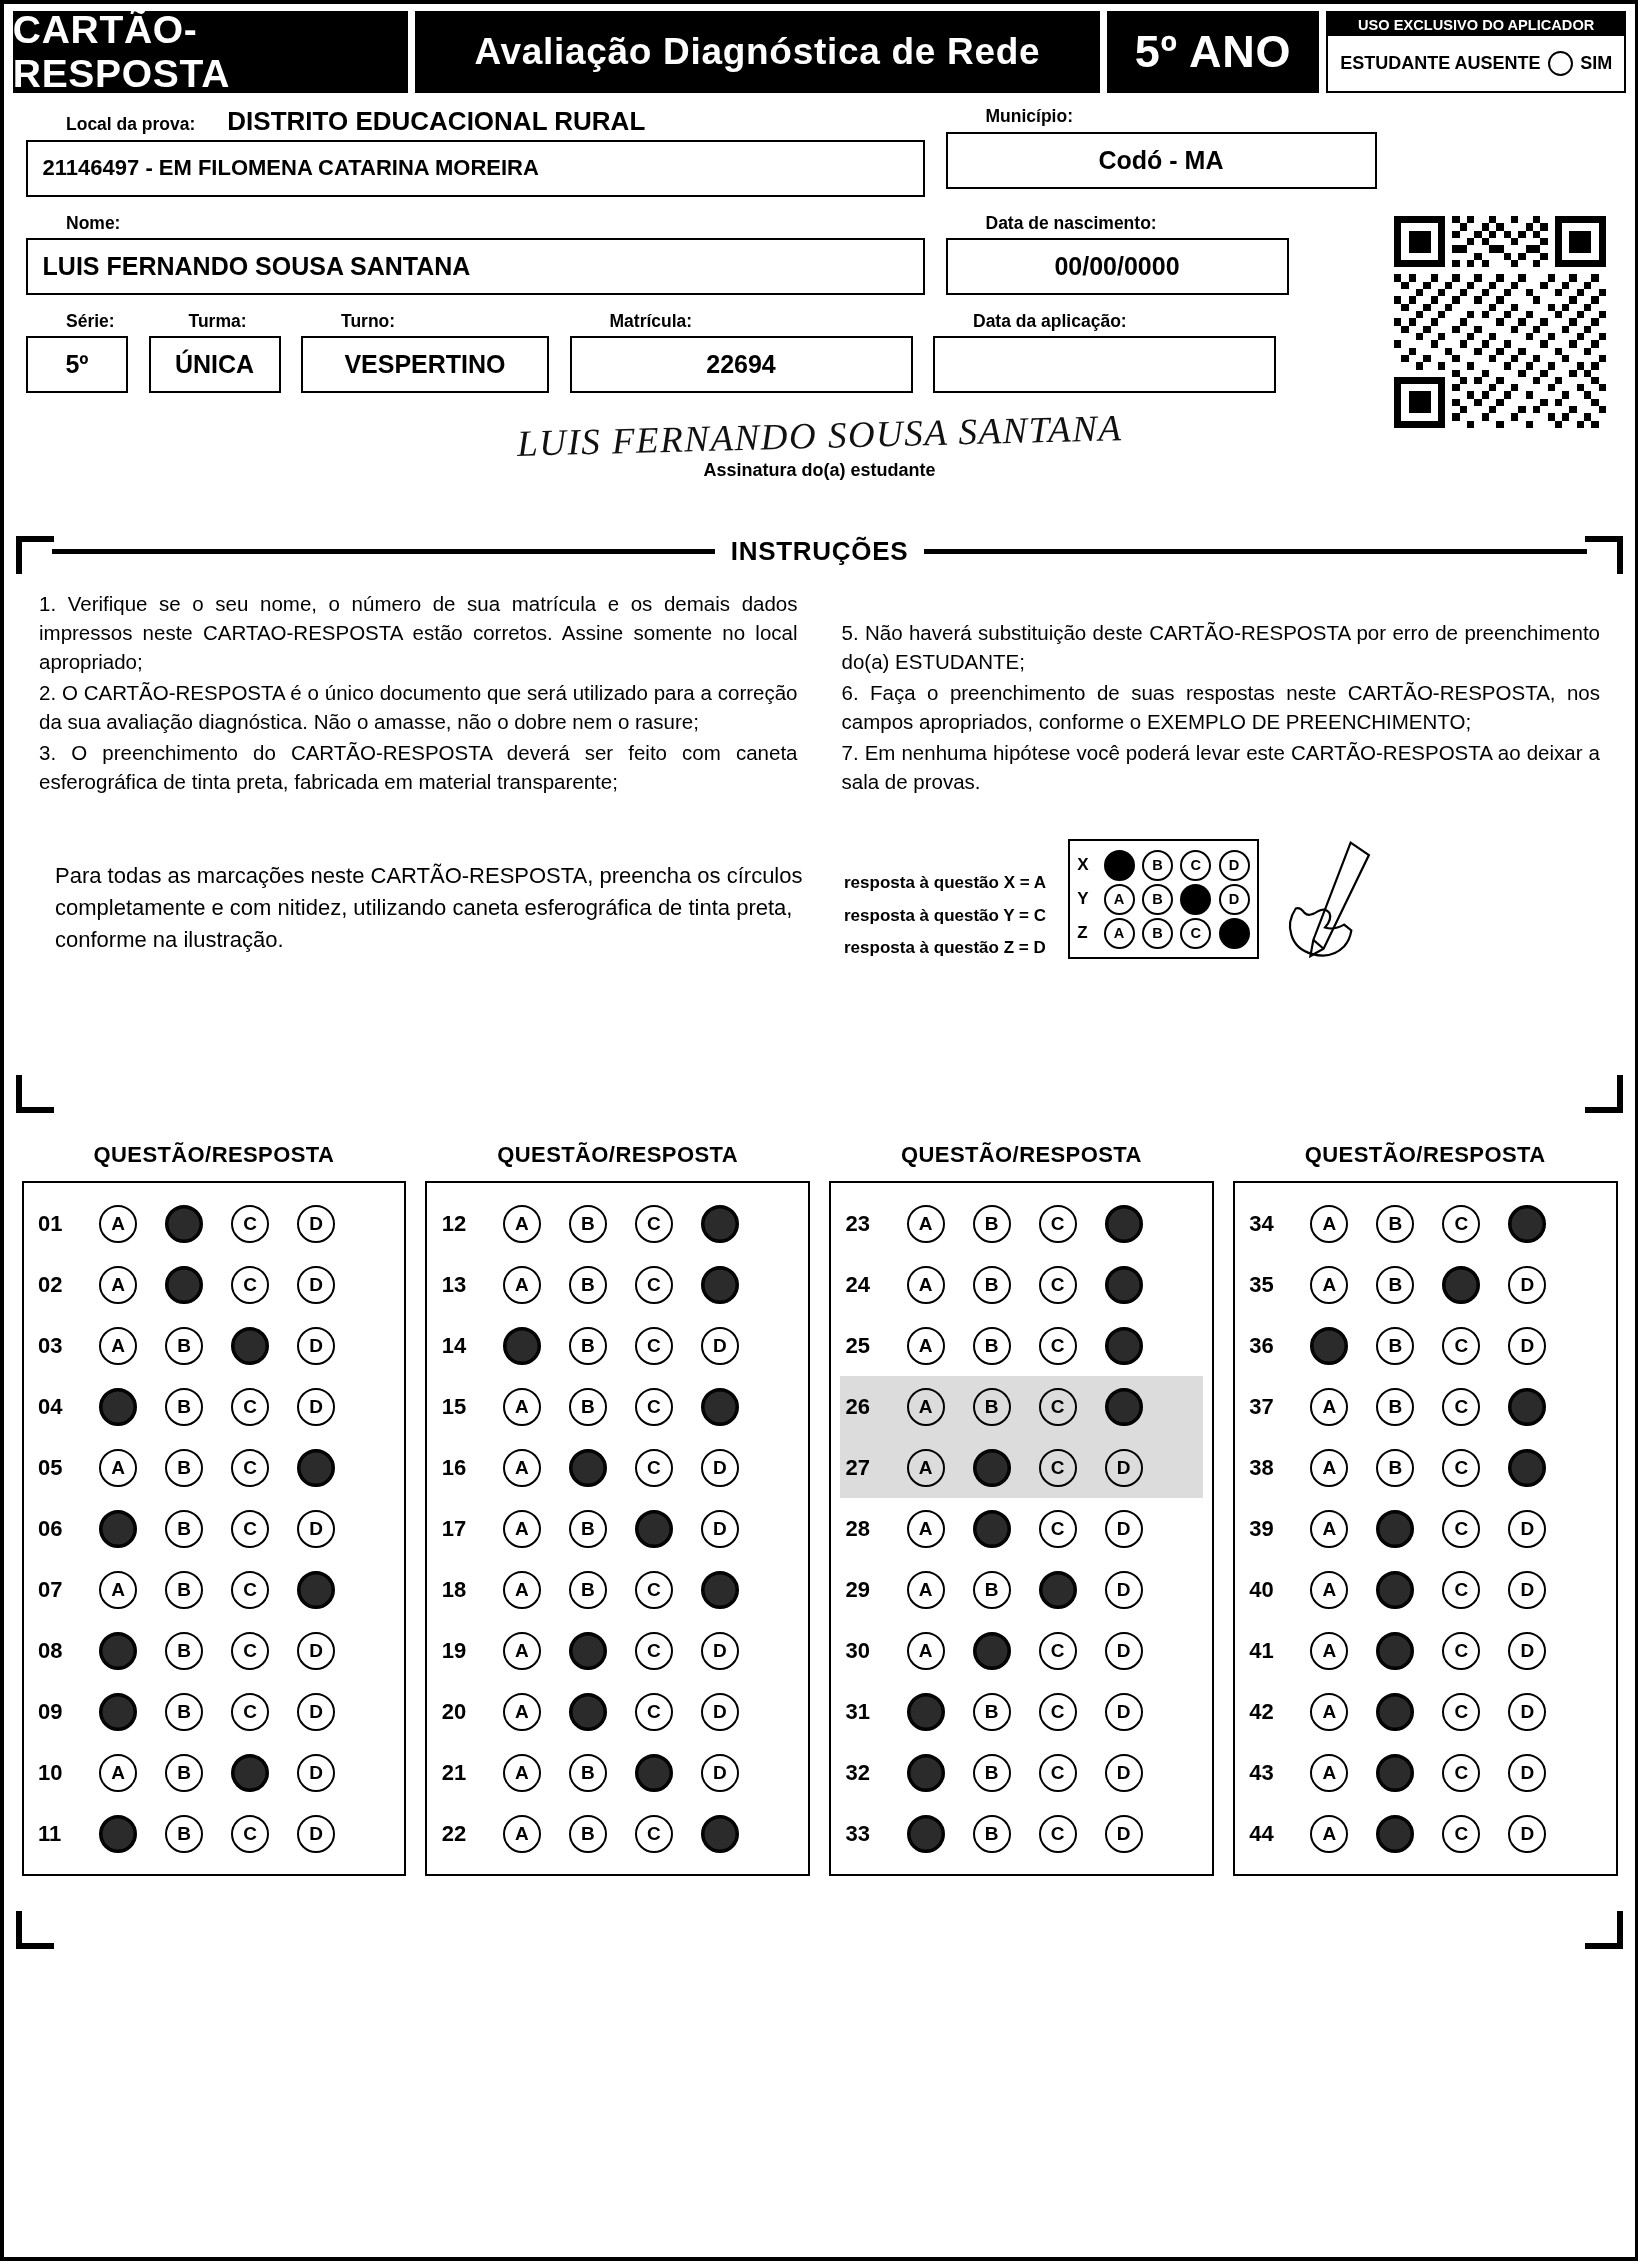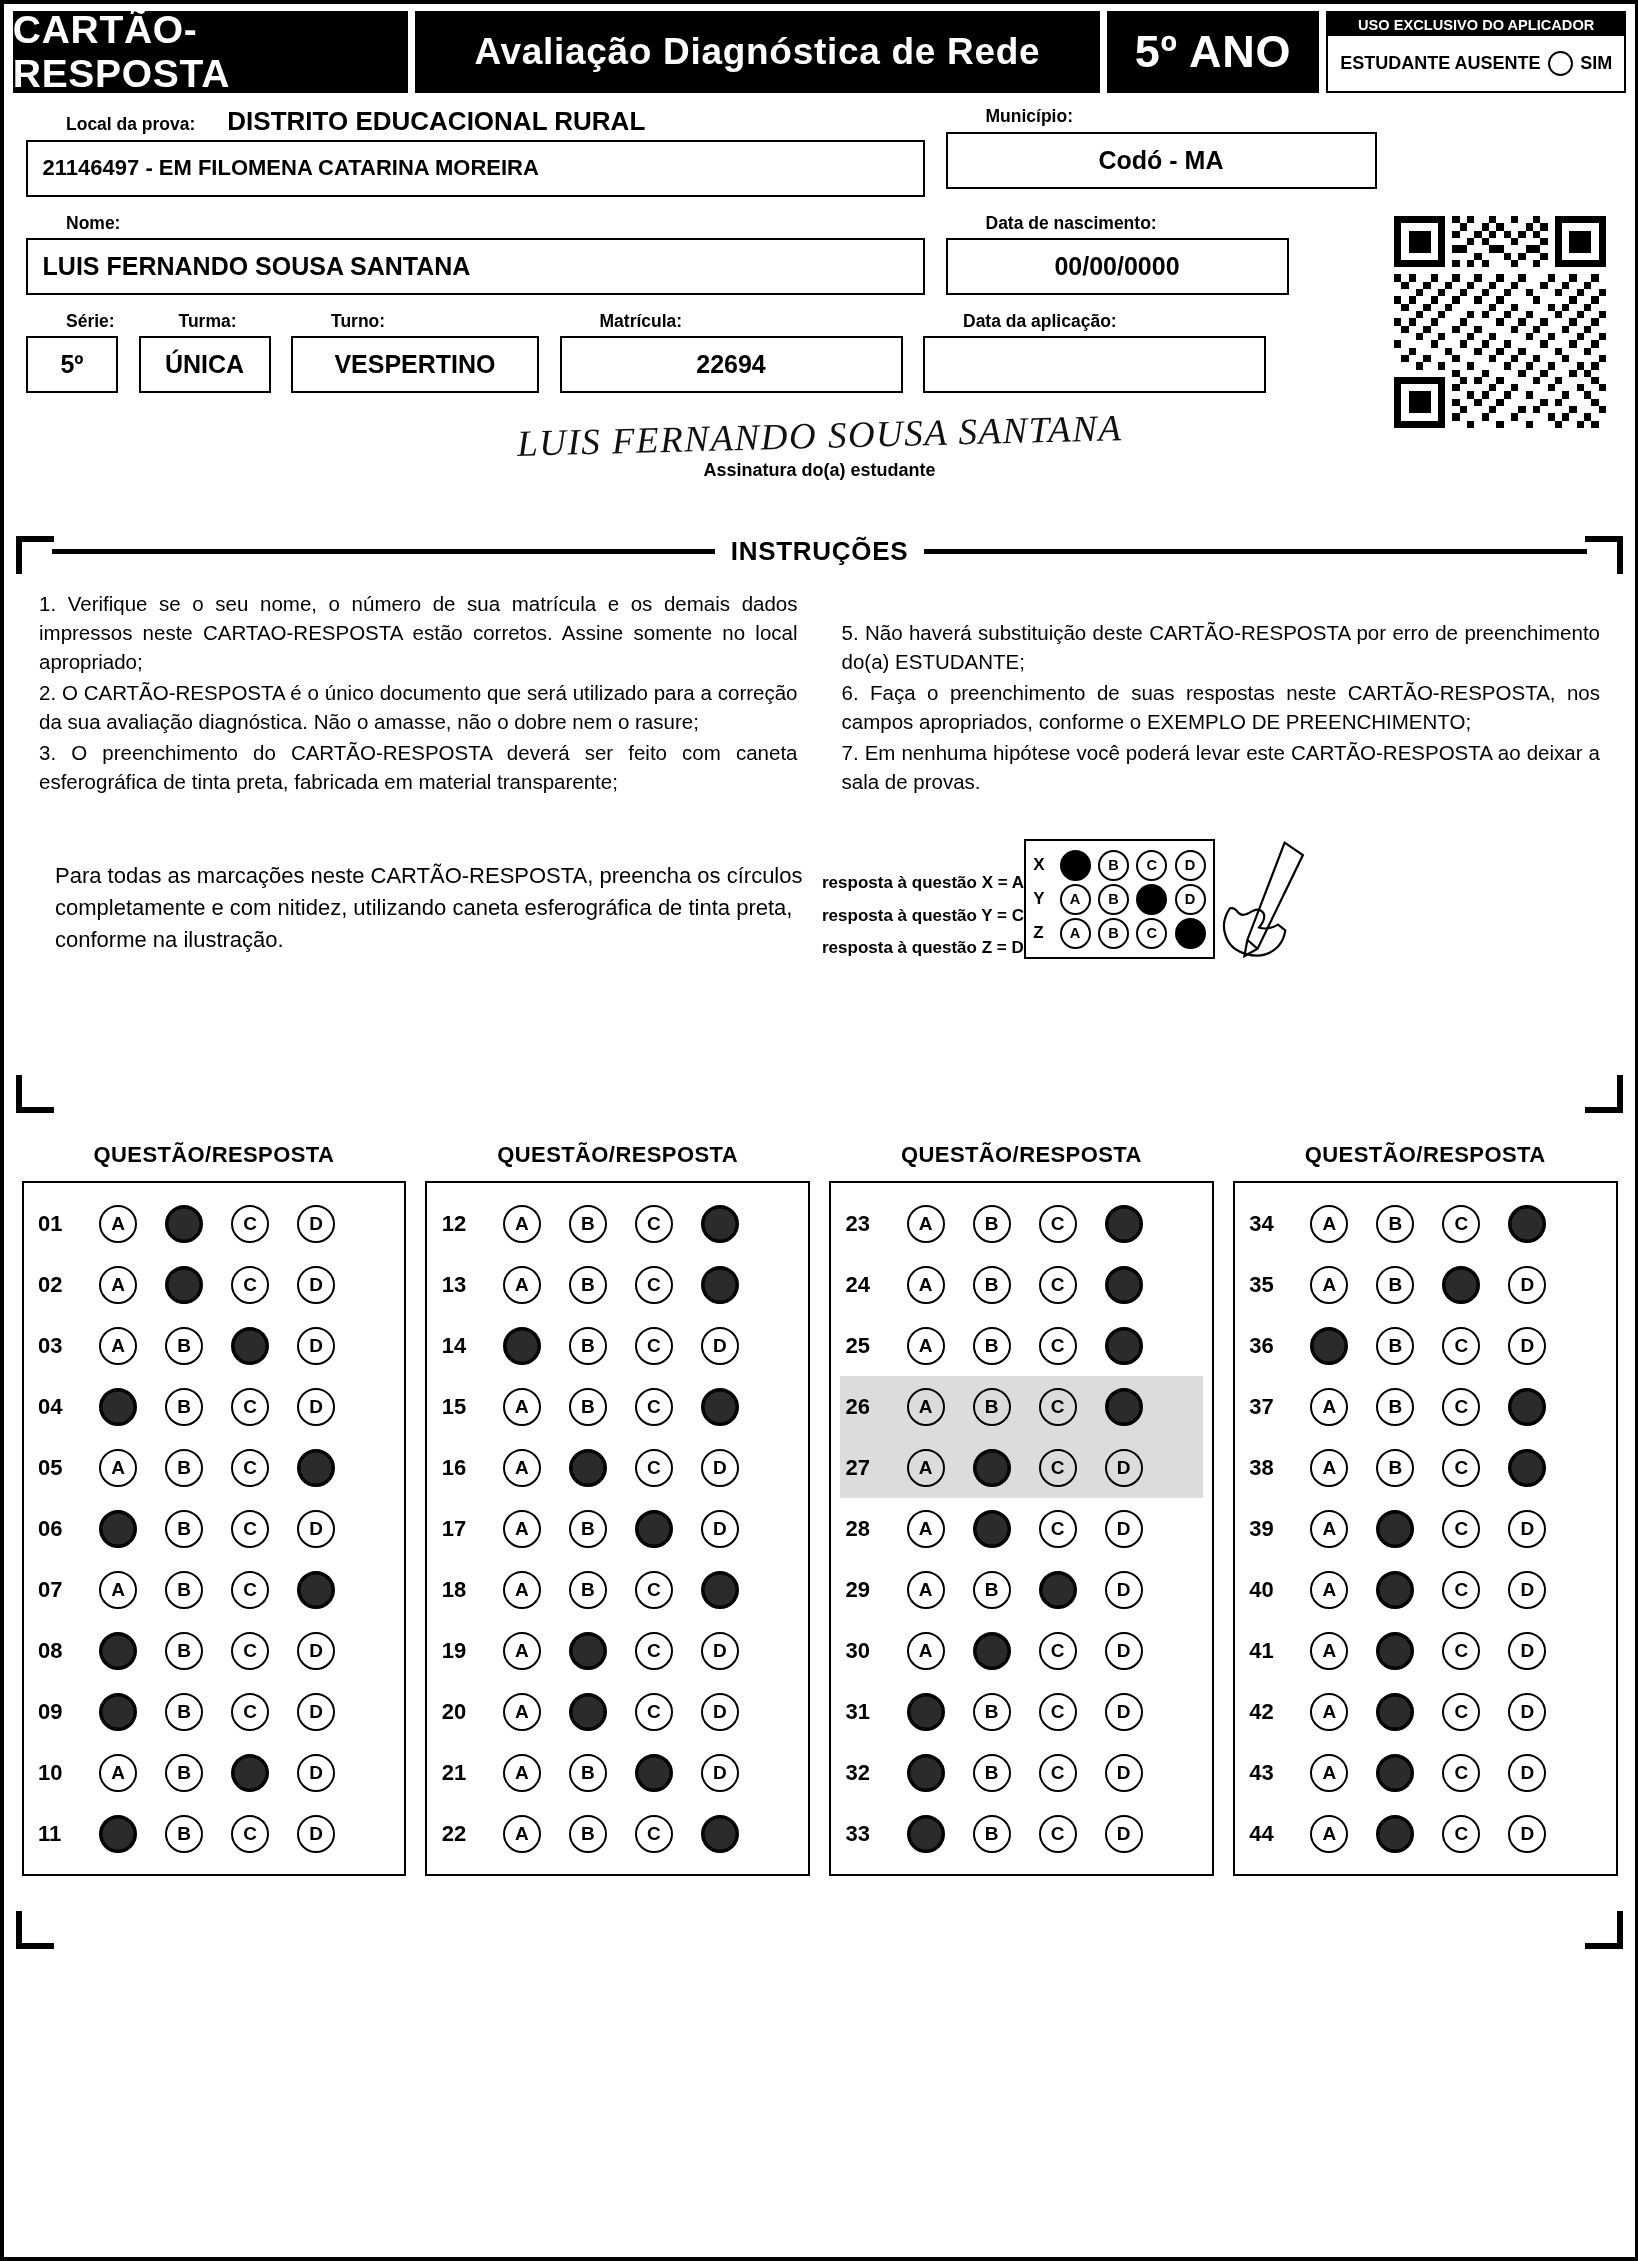--- a/index.html
+++ b/index.html
@@ -90,20 +90,21 @@
   .rule { flex:1; height:4.4px; background:#000; }
   .instr-title { font-size:26px; font-weight:bold; letter-spacing:0.7px; }
   .instr-cols {
     display:flex; gap:44px; margin-top:22px; padding:0 13px;align-items:flex-end;
   }
   .instr-col { flex:1; font-size:20.5px; line-height:1.42; text-align:justify; }
   .instr-col p { margin:0 0 1.5px 0; }
   
   .example-row {
     display:flex; align-items:flex-start; margin-top:42px; padding:0 29px 29px 29px;
+    gap:22px;
   }
   .ex-left { width:767px; font-size:22px; line-height:1.45; padding-top:20.5px; }
   .ex-mid  { font-size:17px; font-weight:bold; line-height:1.9; padding-top:28px; }
   .ex-grid { border:2.2px solid #000; padding:5.8px 7.3px; }
   .ex-grid-row { display:flex; align-items:center; gap:7.3px; margin:2.9px 0; }
   .ex-lbl { width:19px; font-size:17px; font-weight:bold; }
   .bub {
     width:31px; height:31px; border:2.2px solid #000; border-radius:50%;
     display:flex; align-items:center; justify-content:center;
     font-size:14.6px; font-weight:bold;
@@ -392,21 +393,21 @@
         <div class="lbl">Nome:</div>
         <div class="box">LUIS FERNANDO SOUSA SANTANA</div>
       </div>
       <div class="col" style="width:343px;">
         <div class="lbl">Data de nascimento:</div>
         <div class="box" style="justify-content:center;">00/00/0000</div>
       </div>
     </div>
 
     <div class="row" style="margin-top:16px;">
-      <div class="col" style="width:92px;">
+      <div class="col" style="width:102px;">
         <div class="lbl">Série:</div>
         <div class="box" style="justify-content:center;">5º</div>
       </div>
       <div class="col" style="width:132px;">
         <div class="lbl">Turma:</div>
         <div class="box" style="justify-content:center;">ÚNICA</div>
       </div>
       <div class="col" style="width:248px;">
         <div class="lbl">Turno:</div>
         <div class="box" style="justify-content:center;">VESPERTINO</div>

